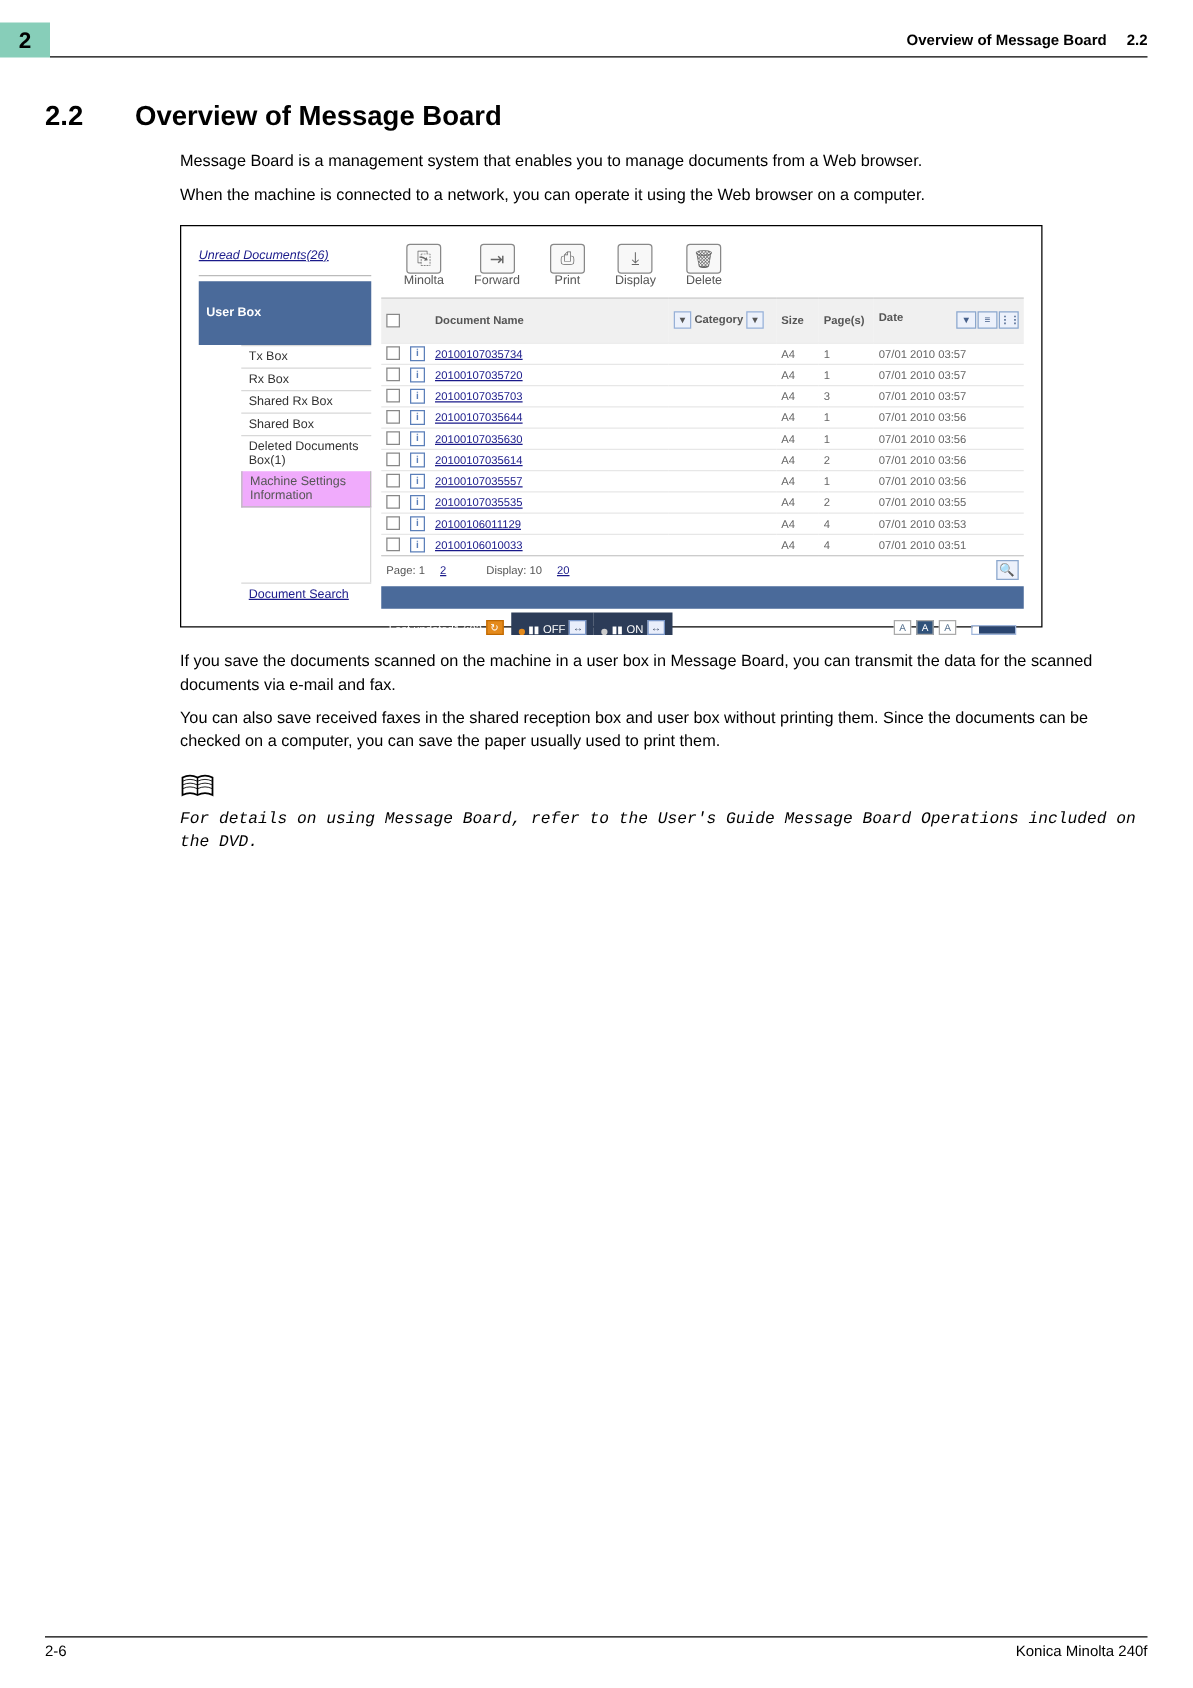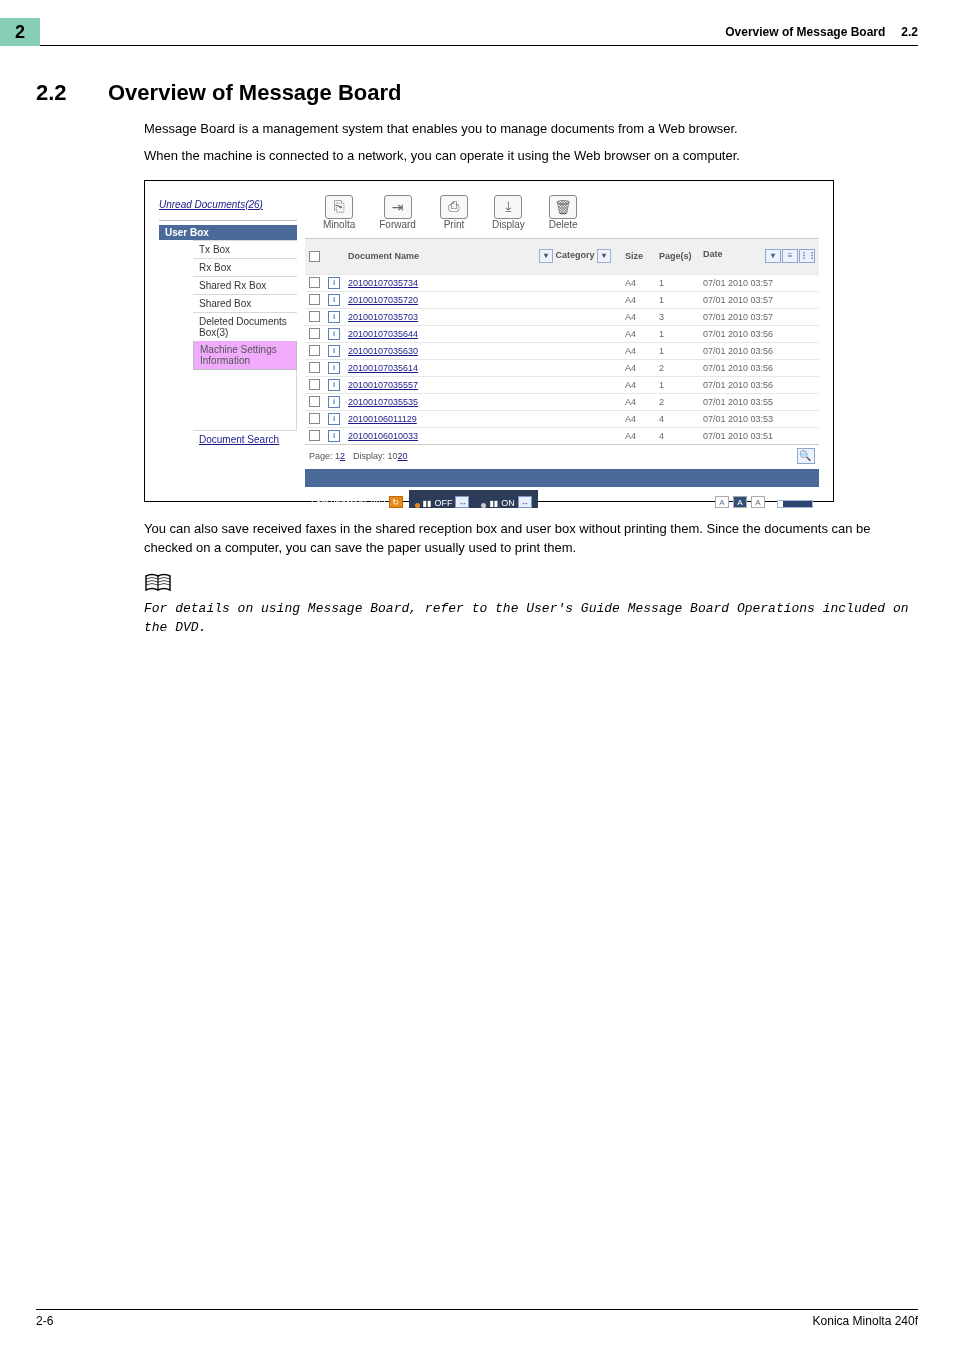--- a/index.html
+++ b/index.html
@@ -53,21 +53,21 @@
     width: 690px;
     padding: 14px;
     background: #fff;
   }
   .ss-inner { display:flex; }
   .ss-left { width: 138px; font-size: 10px; }
   .ss-title { font-size: 10px; margin-bottom: 4px; display:inline-block; }
   .ss-title-row { border-bottom:1px solid #bbb; padding:4px 0 6px 0;font-style:italic; }
   .ss-tab-active {
     background:#4a6a9a; color:#fff; font-weight:bold;
-    padding:2px 6px; font-size:10px; margin-top:4px;
+    padding:20px 6px; font-size:10px; margin-top:4px;
   }
   .ss-nav-item {
     padding:3px 6px; font-size:10px;
     border-top:1px solid #d8d8d8;
     color:#333;
     margin-left:34px;
   }
   .ss-nav-tab {
     background:#f0abfc;
     border:1px solid #bbb; border-top:none;
@@ -105,21 +105,21 @@
     display:inline-block; border:1px solid #97b0d6; background:#ecf1fb;
     width:14px; height:14px; font-size:8px; text-align:center; line-height:12px; vertical-align:middle;
   }
   .th-right-icons { float:right; }
   .th-btn {
     display:inline-block; width:16px; height:14px; border:1px solid #8aa6cc; background:#ecf1fb;
     font-size:8px; text-align:center; line-height:12px; color:#46608a; margin-left:1px;
   }
   .pager {
     display:flex; justify-content:flex-end; align-items:center;
-    font-size:9px; color:#555; gap:0;
+    font-size:9px; color:#555; gap:12px;
     border-top:1px solid #ccc;
     padding:3px 4px;
     margin-top:-1px;
     position:relative;
   }
   .mag {
     width:18px; height:16px; border:1px solid #8aa6cc; background:#ecf1fb;
     display:inline-flex; align-items:center; justify-content:center; font-size:10px; color:#46608a;
   }
   .statusbar {
@@ -173,21 +173,21 @@
     <div class="ss-inner">
       <div class="ss-left">
         <div class="ss-title-row">
           <span class="ss-title ss-nav-link">Unread Documents(26)</span>
         </div>
         <div class="ss-tab-active">User Box</div>
         <div class="ss-nav-item">Tx Box</div>
         <div class="ss-nav-item">Rx Box</div>
         <div class="ss-nav-item">Shared Rx Box</div>
         <div class="ss-nav-item">Shared Box</div>
-        <div class="ss-nav-item">Deleted Documents Box(3)</div>
+        <div class="ss-nav-item">Deleted Documents Box(1)</div>
         <div class="ss-nav-item ss-nav-tab">Machine Settings Information</div>
         <div class="ss-nav-spacer"></div>
         <div class="ss-nav-item"><span class="ss-nav-link">Document Search</span></div>
       </div>
 
       <div class="ss-right">
         <div class="toolbar">
           <div class="tb-item">
             <div class="tb-icon">⎘</div>
             <span>Minolta</span>
@@ -363,20 +363,21 @@
           </div>
           <div class="seg">
             <span class="bar"></span>
           </div>
         </div>
       </div>
     </div>
   </div>
 
   <div class="body-indent">
+    <p class="para">If you save the documents scanned on the machine in a user box in Message Board, you can transmit the data for the scanned documents via e-mail and fax.</p>
     <p class="para">You can also save received faxes in the shared reception box and user box without printing them. Since the documents can be checked on a computer, you can save the paper usually used to print them.</p>
 
     <div style="margin-top:16px;">
       <span class="note-icon">
         <svg viewBox="0 0 28 20">
           <path d="M2 3 Q8 0 14 3 Q20 0 26 3 L26 17 Q20 14 14 17 Q8 14 2 17 Z" fill="none" stroke="#000" stroke-width="1.4"></path>
           <path d="M14 3 L14 17" fill="none" stroke="#000" stroke-width="1.2"></path>
           <path d="M2 6 Q8 3 14 6 M2 9 Q8 6 14 9 M2 12 Q8 9 14 12" fill="none" stroke="#000" stroke-width="0.7"></path>
           <path d="M14 6 Q20 3 26 6 M14 9 Q20 6 26 9 M14 12 Q20 9 26 12" fill="none" stroke="#000" stroke-width="0.7"></path>
         </svg>

